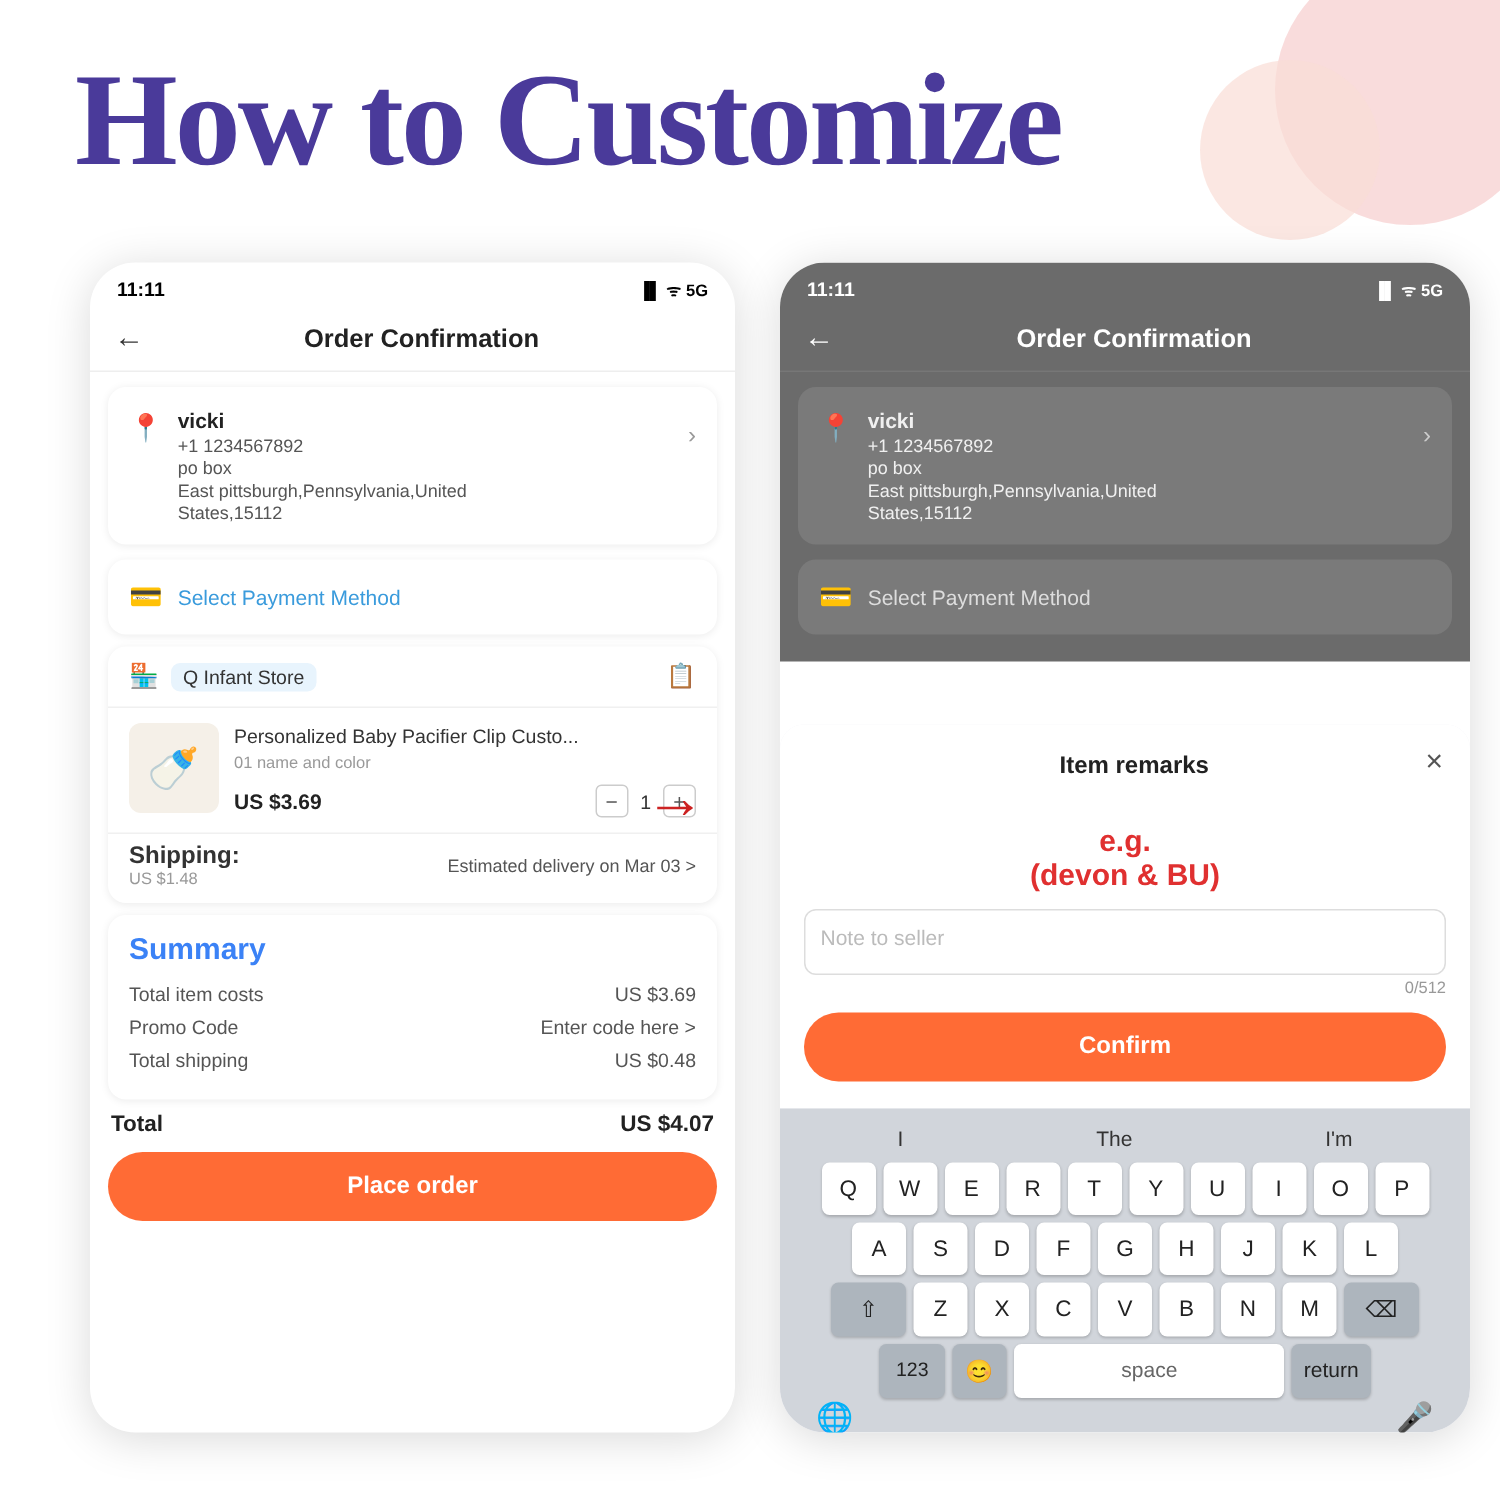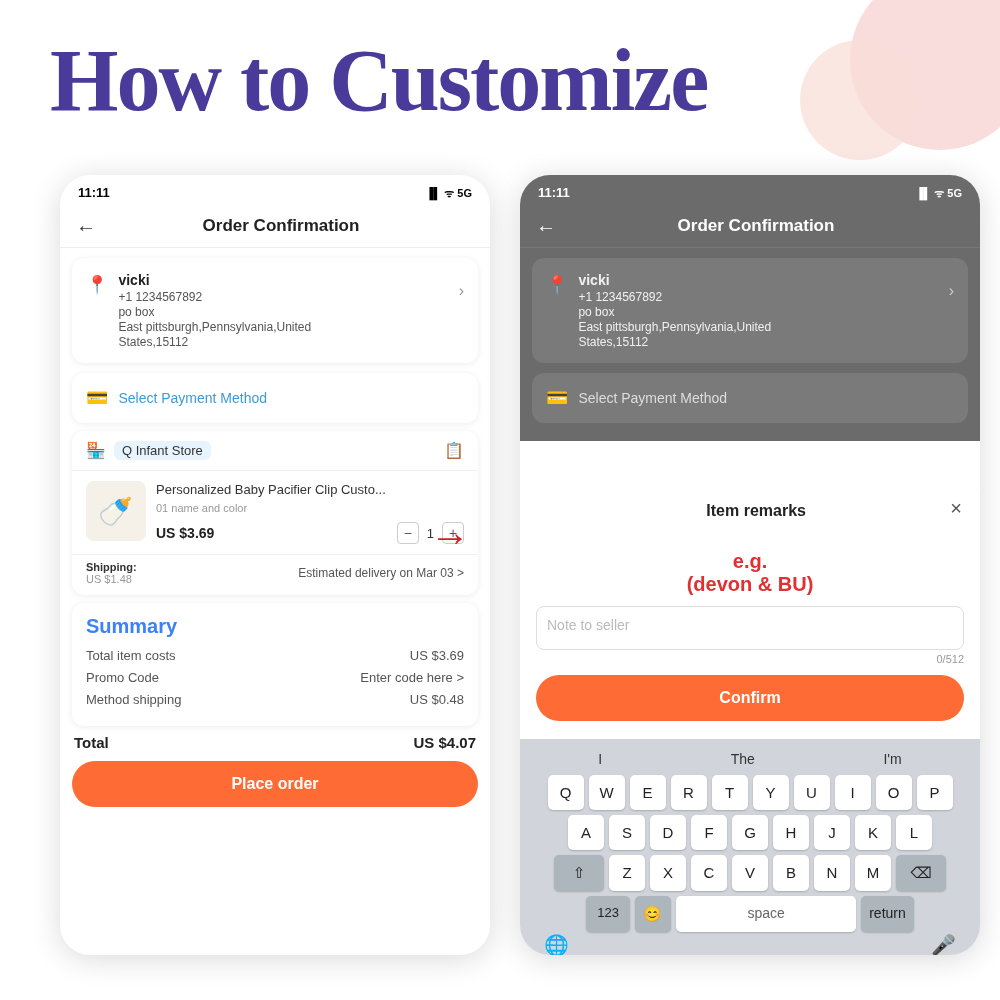--- a/index.html
+++ b/index.html
@@ -271,21 +271,21 @@
       font-size: 13px;
       color: #333;
     }
 
     
     .shipping-row {
       padding: 6px 14px 10px;
       border-top: 1px solid #f0f0f0;
     }
     .shipping-label {
-      font-size: 11px;
+      font-size: 16px;
       font-weight: 600;
       color: #333;
     }
     .shipping-sub {
       font-size: 11px;
       color: #999;
     }
     .shipping-right {
       font-size: 12px;
       color: #555;
@@ -616,21 +616,21 @@
     <div class="summary-title">Summary</div>
     <div class="summary-row">
       <span>Total item costs</span>
       <span>US $3.69</span>
     </div>
     <div class="summary-row">
       <span>Promo Code</span>
       <span class="right-link">Enter code here &gt;</span>
     </div>
     <div class="summary-row">
-      <span>Method shipping</span>
+      <span>Total shipping</span>
       <span>US $0.48</span>
     </div>
   </div>
 
 
   <div class="total-bar">
     <span class="total-label">Total</span>
     <span class="total-value">US $4.07</span>
   </div>
 

